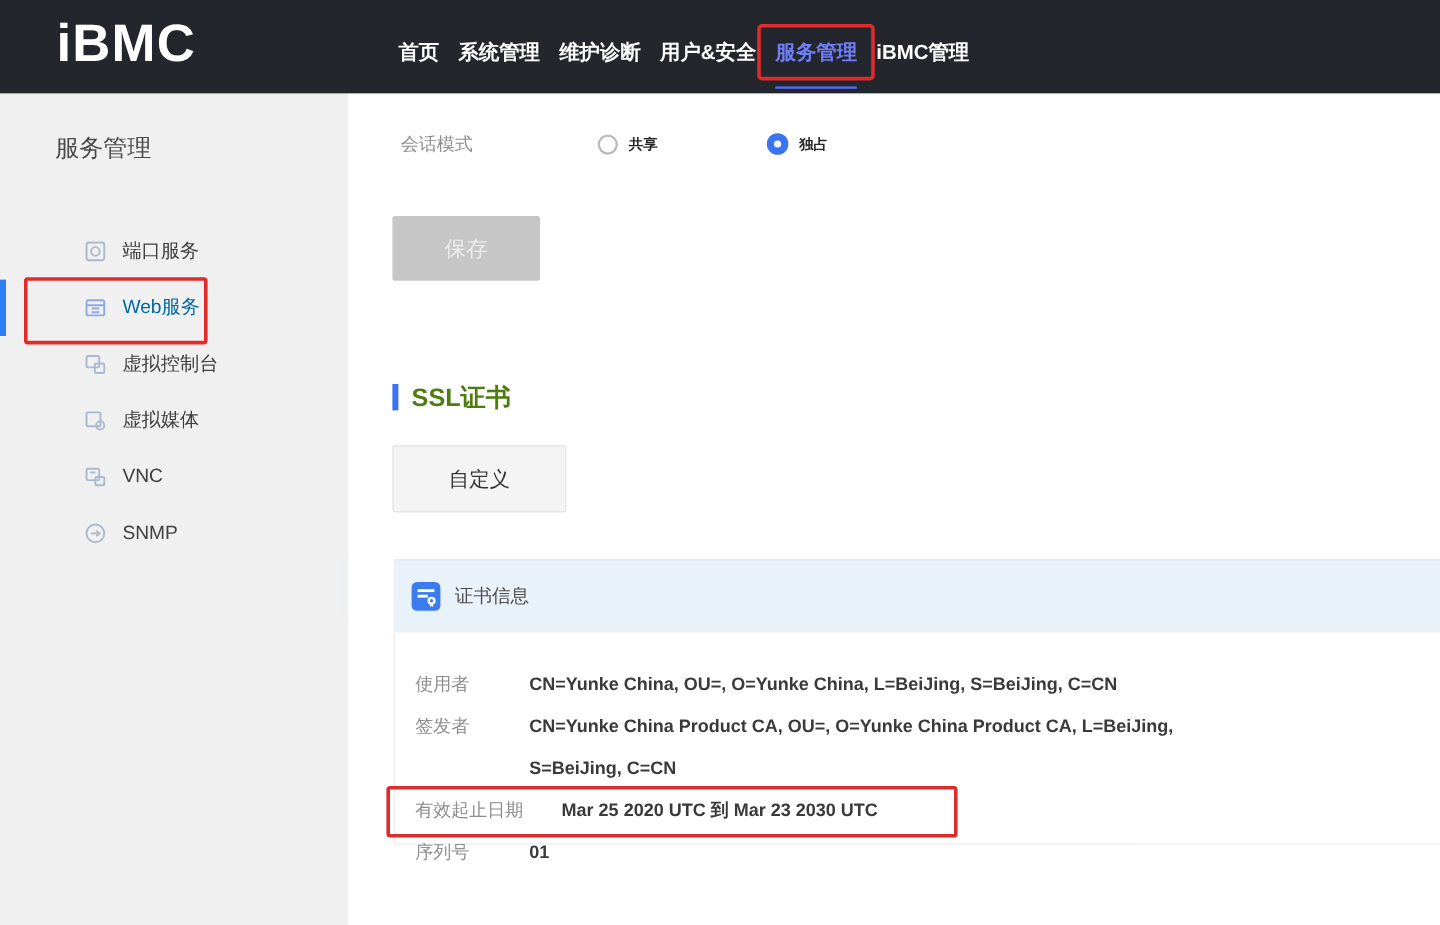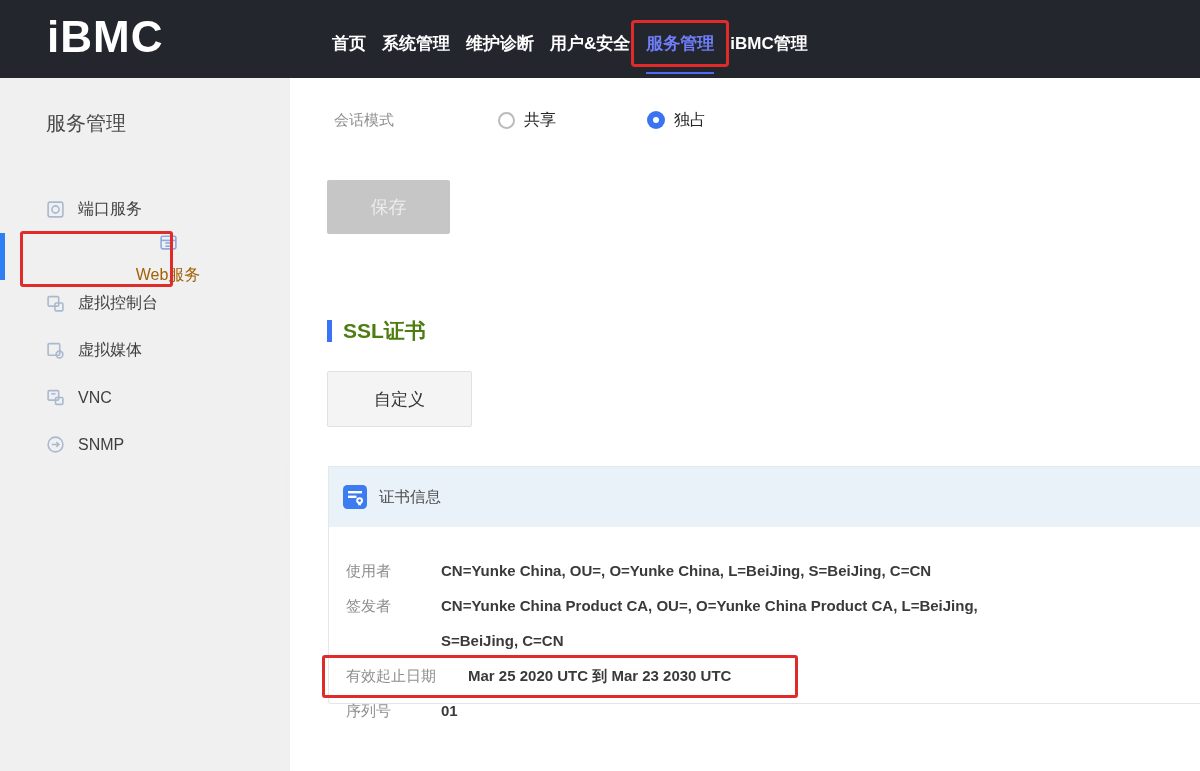--- a/index.html
+++ b/index.html
@@ -13,41 +13,41 @@
   .main-nav { position:absolute; left:332px; top:0; height:86px; display:flex; align-items:center; gap:16px; }
   .nav-item { color:#ffffff; font-size:17px; font-weight:bold; white-space:nowrap; cursor:pointer; position:relative; padding:9px 0; }
   .nav-item.active { color:#6f7ffa; }
   .nav-item.annotated { border:3px solid #e02b2b; border-radius:4px; padding:9px 12px; margin:0 -15px; }
   .nav-underline { position:absolute; left:12px; right:12px; bottom:-10px; height:2px; background:#4c6cf8; }
 
   
   .sidebar { position:absolute; left:0; top:78px; width:290px; height:693px; background:#f0f0f0; }
   .sidebar-title { position:absolute; left:46px; top:32px; font-size:20px; color:#4a4a4a; }
   .side-items { position:absolute; left:0; top:108px; width:100%; }
-  .side-item { height:47px; display:flex; align-items:center; padding-left:46px; gap:13px;
+  .side-item { height:47px; display:flex; align-items:center; padding-left:70px; gap:13px;
                font-size:16px; color:#3f3f3f; cursor:pointer; position:relative; }
   .side-item .icon { width:19px; height:19px; display:inline-flex; }
   .side-item .icon svg { stroke:#a9b9cf; fill:none; stroke-width:1.5; }
-  .side-item.active { color:#a16207;flex-direction:column; }
+  .side-item.active { color:#0369a1; }
   .side-item.active .icon svg { stroke:#8fa8e0; }
   .side-item.annotated::after { content:""; position:absolute; left:20px; top:-2px; width:147px; height:50px;
                border:3px solid #e02b2b; border-radius:3px; pointer-events:none; }
   .accent-bar { position:absolute; left:0; top:0; width:5px; height:47px; background:#2f7ef6; }
 
   
   .collapse-tab { position:absolute; left:284px; top:465px; width:25px; height:52px; background:#edeff1;
                border-radius:0 13px 13px 0; display:flex; align-items:center; justify-content:center;
                color:#3f76fe; font-size:17px; font-weight:bold; cursor:pointer; }
 
   
   .main { position:absolute; left:290px; top:78px; width:910px; height:693px; background:#fff; }
   .session-row { position:absolute; left:44px; top:32px; display:flex; align-items:center; height:20px;gap:48px; }
   .field-label { font-size:15px; color:#8e8e8e; margin-right:56px; }
   .radio { display:flex; align-items:center; gap:9px; cursor:pointer; margin-right:43px; }
-  .radio-label { font-size:16px; font-weight:400; color:#262626; }
+  .radio-label { font-size:12px; font-weight:700; color:#262626; }
   .radio-circle { width:17px; height:17px; border-radius:50%; border:2px solid #bbbbbb; background:#fff; }
   .radio-circle.checked { border:none; background:#3b74f0; position:relative; width:18px; height:18px; }
   .radio-circle.checked::after { content:""; position:absolute; left:6px; top:6px; width:6px; height:6px; border-radius:50%; background:#fff; }
 
   .save-btn { position:absolute; left:37px; top:102px; width:123px; height:54px; background:#c6c6c6; color:#ececec;
               border:none; border-radius:2px; font-size:18px; font-family:inherit; cursor:pointer; }
 
   .section-title { position:absolute; left:37px; top:239px; display:flex; align-items:center; gap:11px; }
   .section-bar { width:5px; height:22px; background:#3c72f5; }
   .section-text { font-size:21px; font-weight:bold; color:#4d7c0f; }

